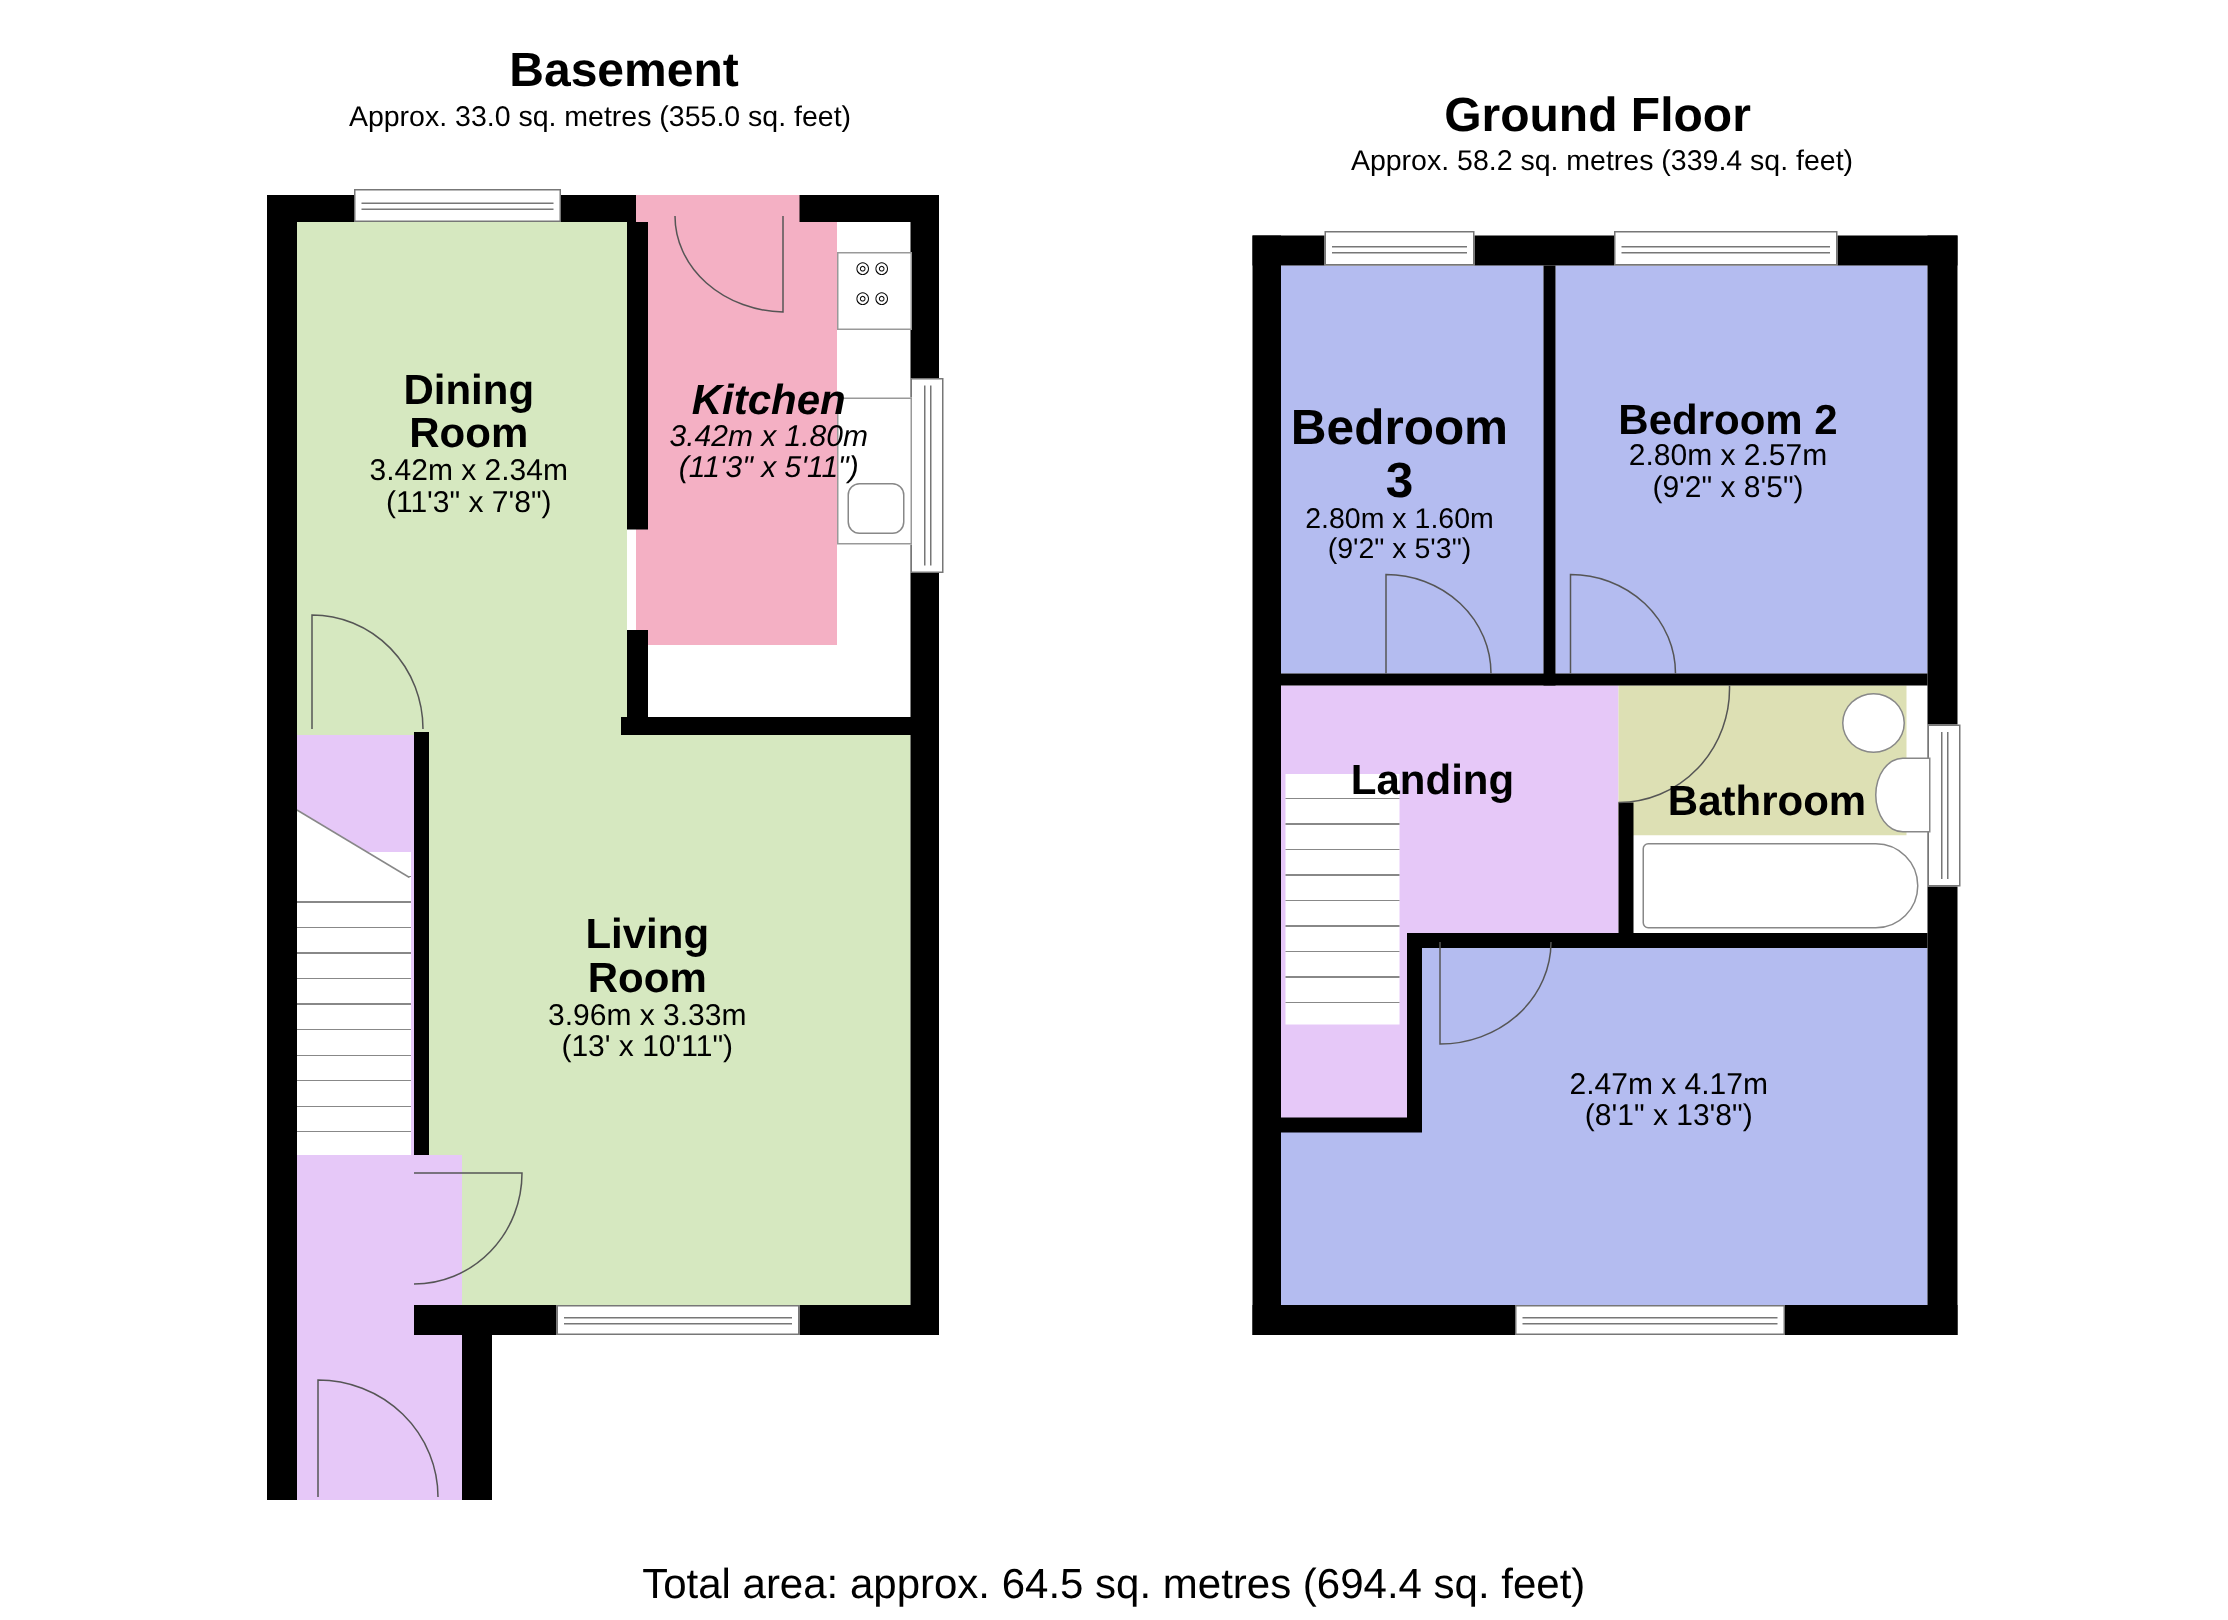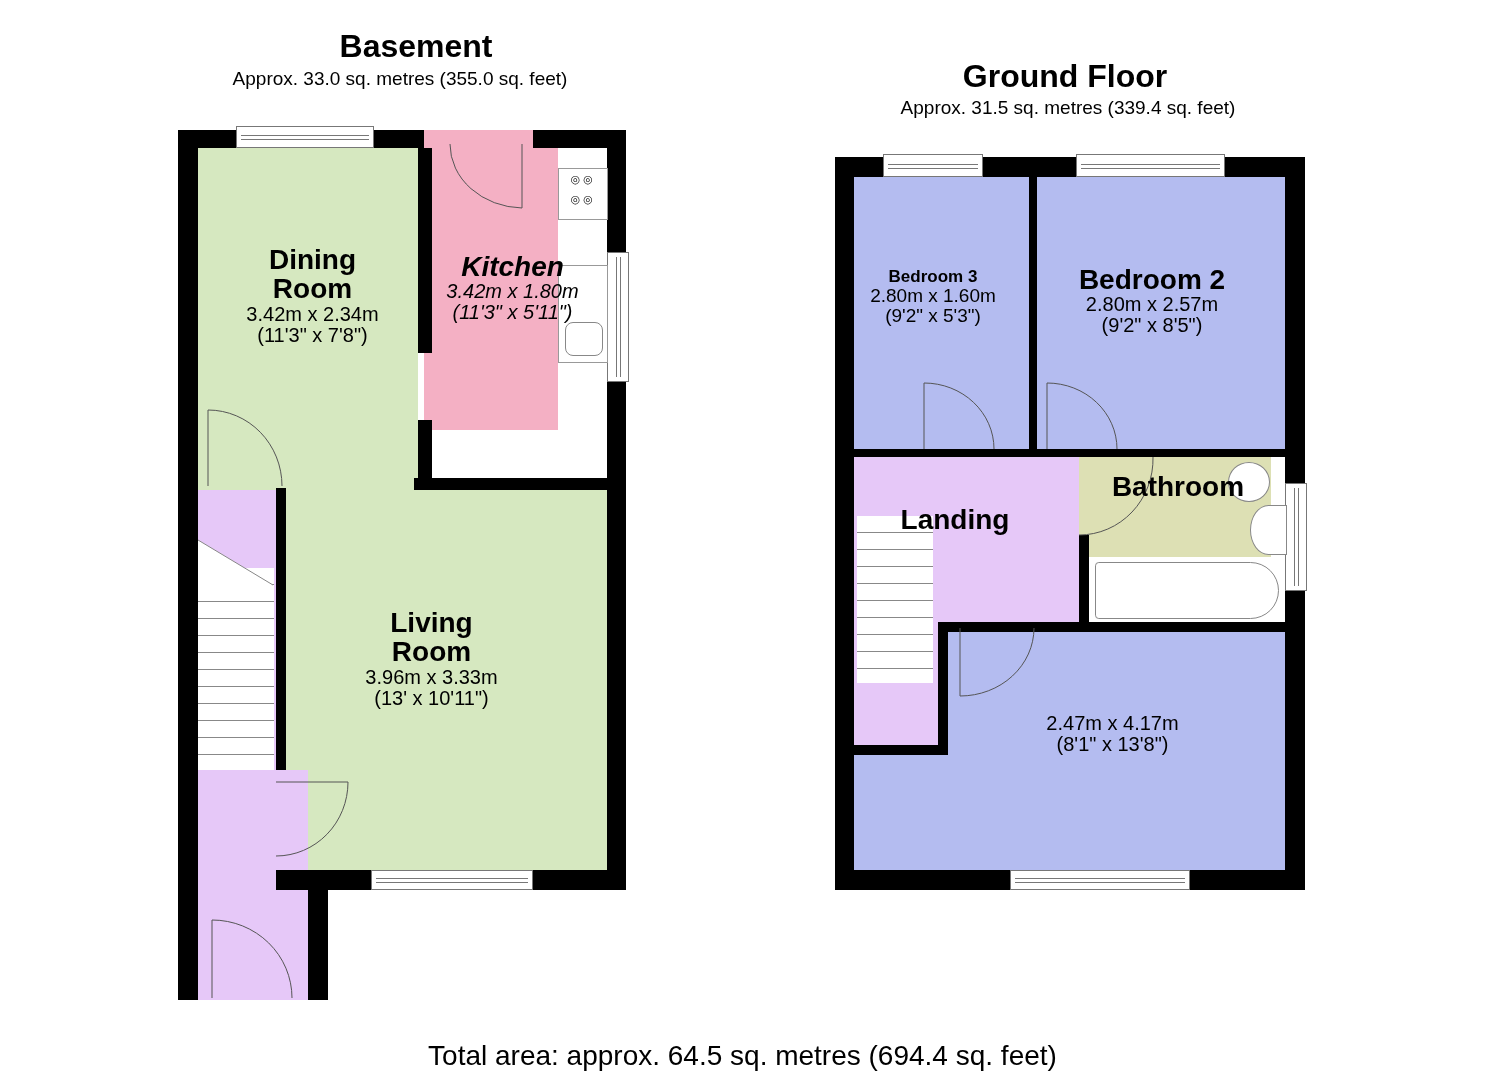--- a/index.html
+++ b/index.html
@@ -86,21 +86,21 @@
   </div>
   <div class="lbl" style="left:319px;top:608px;width:225px;">
     <span class="n">Living</span>
     <span class="n">Room</span>
     <span class="d">3.96m x 3.33m</span>
     <span class="d">(13' x 10'11")</span>
   </div>
 </div>
 
 <div class="title" style="left:865px;width:400px;top:58px;">Ground Floor</div>
-<div class="sub" style="left:818px;width:500px;top:97px;">Approx. 31.5 sq. metres (339.4 sq. feet)</div>
+<div class="sub" style="left:818px;width:500px;top:97px;">Approx. 58.2 sq. metres (339.4 sq. feet)</div>
 
 <div>
   <div class="room" style="left:854px;top:177px;width:175px;height:272px;background:#b4bcf0;"></div>
   <div class="room" style="left:1037px;top:177px;width:248px;height:272px;background:#b4bcf0;"></div>
   <div class="room" style="left:854px;top:457px;width:225px;height:165px;background:#e6c8f8;"></div>
   <div class="room" style="left:854px;top:600px;width:84px;height:145px;background:#e6c8f8;"></div>
   <div class="room" style="left:1079px;top:457px;width:192px;height:100px;background:#dde0b4;"></div>
   <div class="room" style="left:1089px;top:557px;width:196px;height:65px;background:#fff;"></div>
   <div class="room" style="left:854px;top:632px;width:431px;height:238px;background:#b4bcf0;"></div>
   <div class="room" style="left:854px;top:632px;width:84px;height:115px;background:#e6c8f8;"></div>
@@ -133,33 +133,33 @@
       <path d="M0,66 V0 A70,66 0 0 1 70,66" fill="none" stroke="#555"></path>
     </svg>
   <svg style="left:1079px;top:457px;" width="76" height="80">
       <path d="M0,78 A74,76 0 0 0 74,0" fill="none" stroke="#555"></path>
     </svg>
   <svg style="left:960px;top:628px;" width="76" height="70">
       <path d="M0,0 V68 A74,68 0 0 0 74,0" fill="none" stroke="#555"></path>
     </svg>
 
   <div class="lbl" style="left:848px;top:268px;width:170px;">
-    <span class="n" style="font-size:17px;">Bedroom 3</span>
+    <span class="n" style="font-size:33px;">Bedroom 3</span>
     <span class="d" style="font-size:19px;">2.80m x 1.60m</span>
     <span class="d" style="font-size:19px;">(9'2" x 5'3")</span>
   </div>
   <div class="lbl" style="left:1052px;top:265px;width:200px;">
     <span class="n">Bedroom 2</span>
     <span class="d">2.80m x 2.57m</span>
     <span class="d">(9'2" x 8'5")</span>
   </div>
   <div class="lbl" style="left:880px;top:505px;width:150px;">
     <span class="n">Landing</span>
   </div>
-  <div class="lbl" style="left:1098px;top:472px;width:160px;">
+  <div class="lbl" style="left:1098px;top:519px;width:160px;">
     <span class="n">Bathroom</span>
   </div>
   <div class="lbl" style="left:1000px;top:713px;width:225px;">
     <span class="d">2.47m x 4.17m</span>
     <span class="d">(8'1" x 13'8")</span>
   </div>
 </div>
 
 <div class="total">Total area: approx. 64.5 sq. metres (694.4 sq. feet)</div>
 

